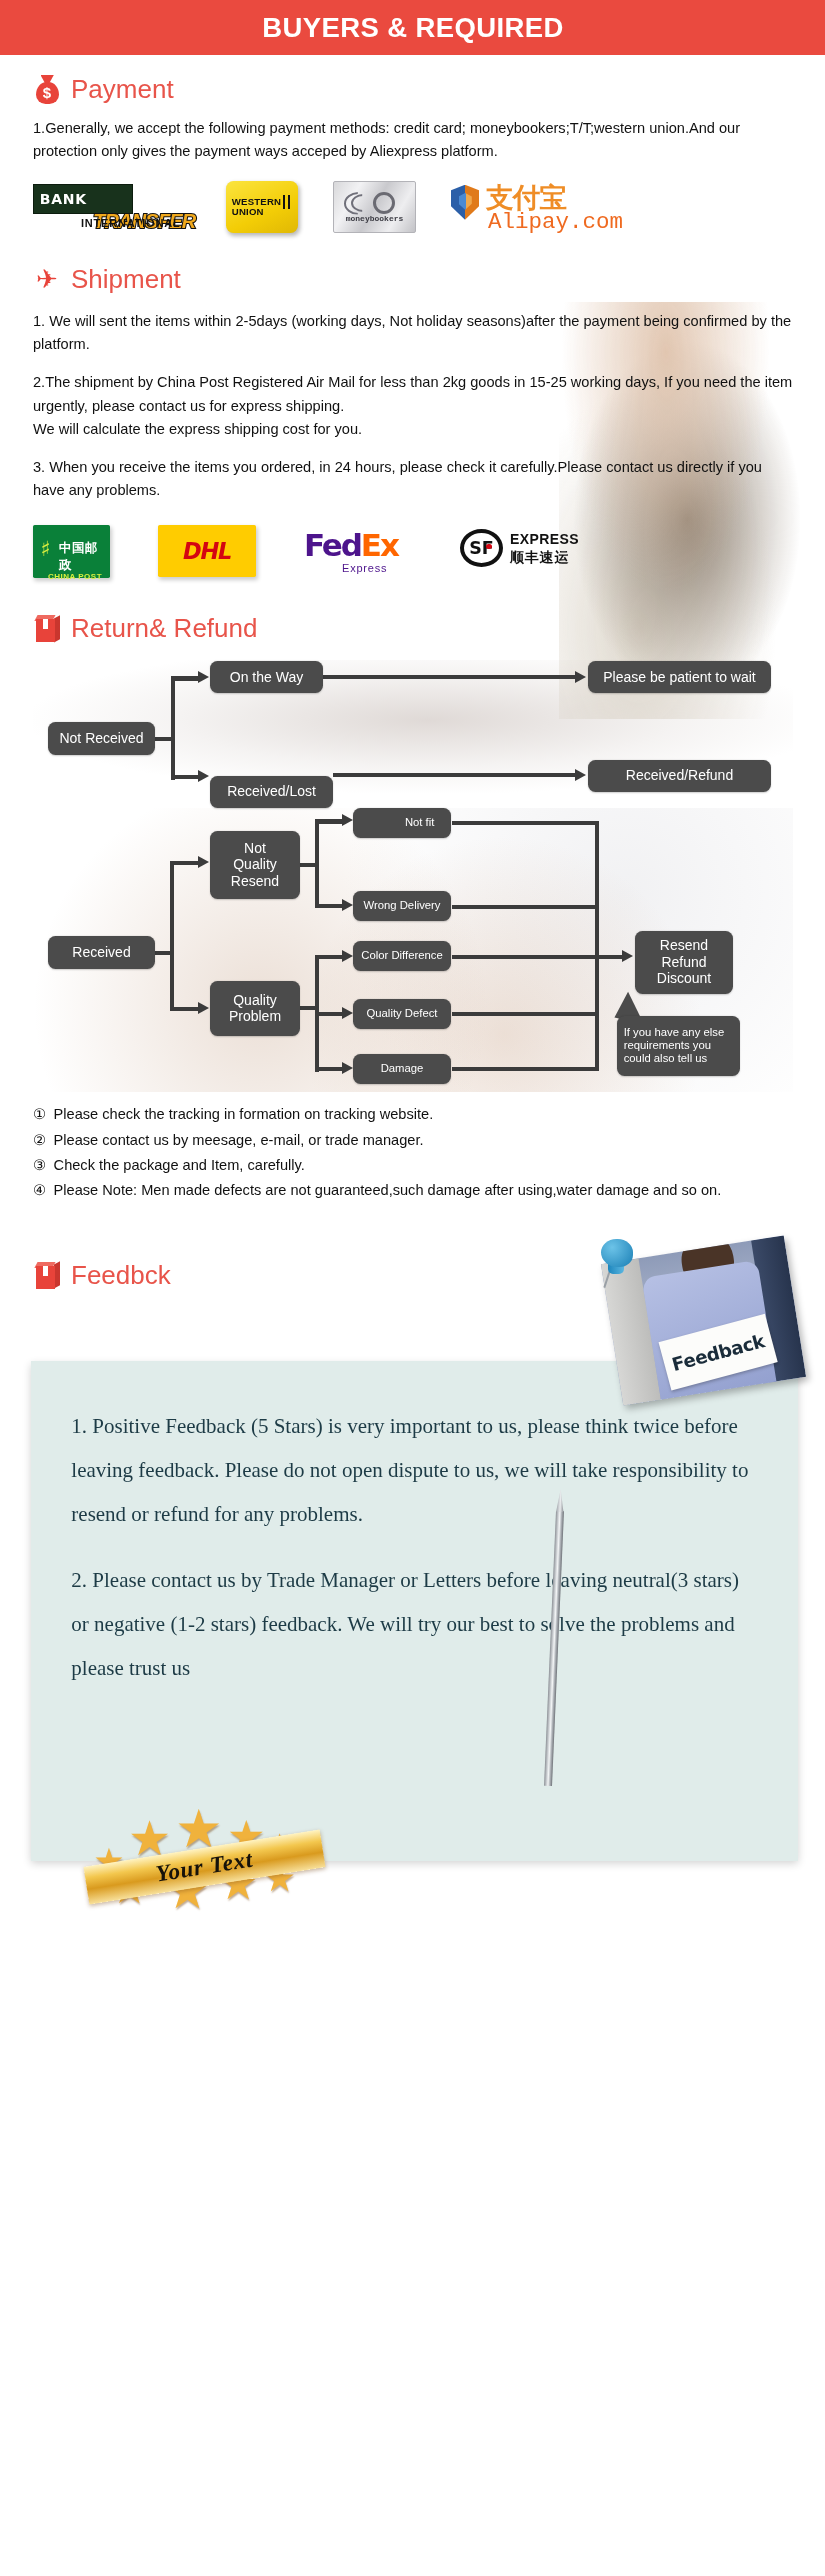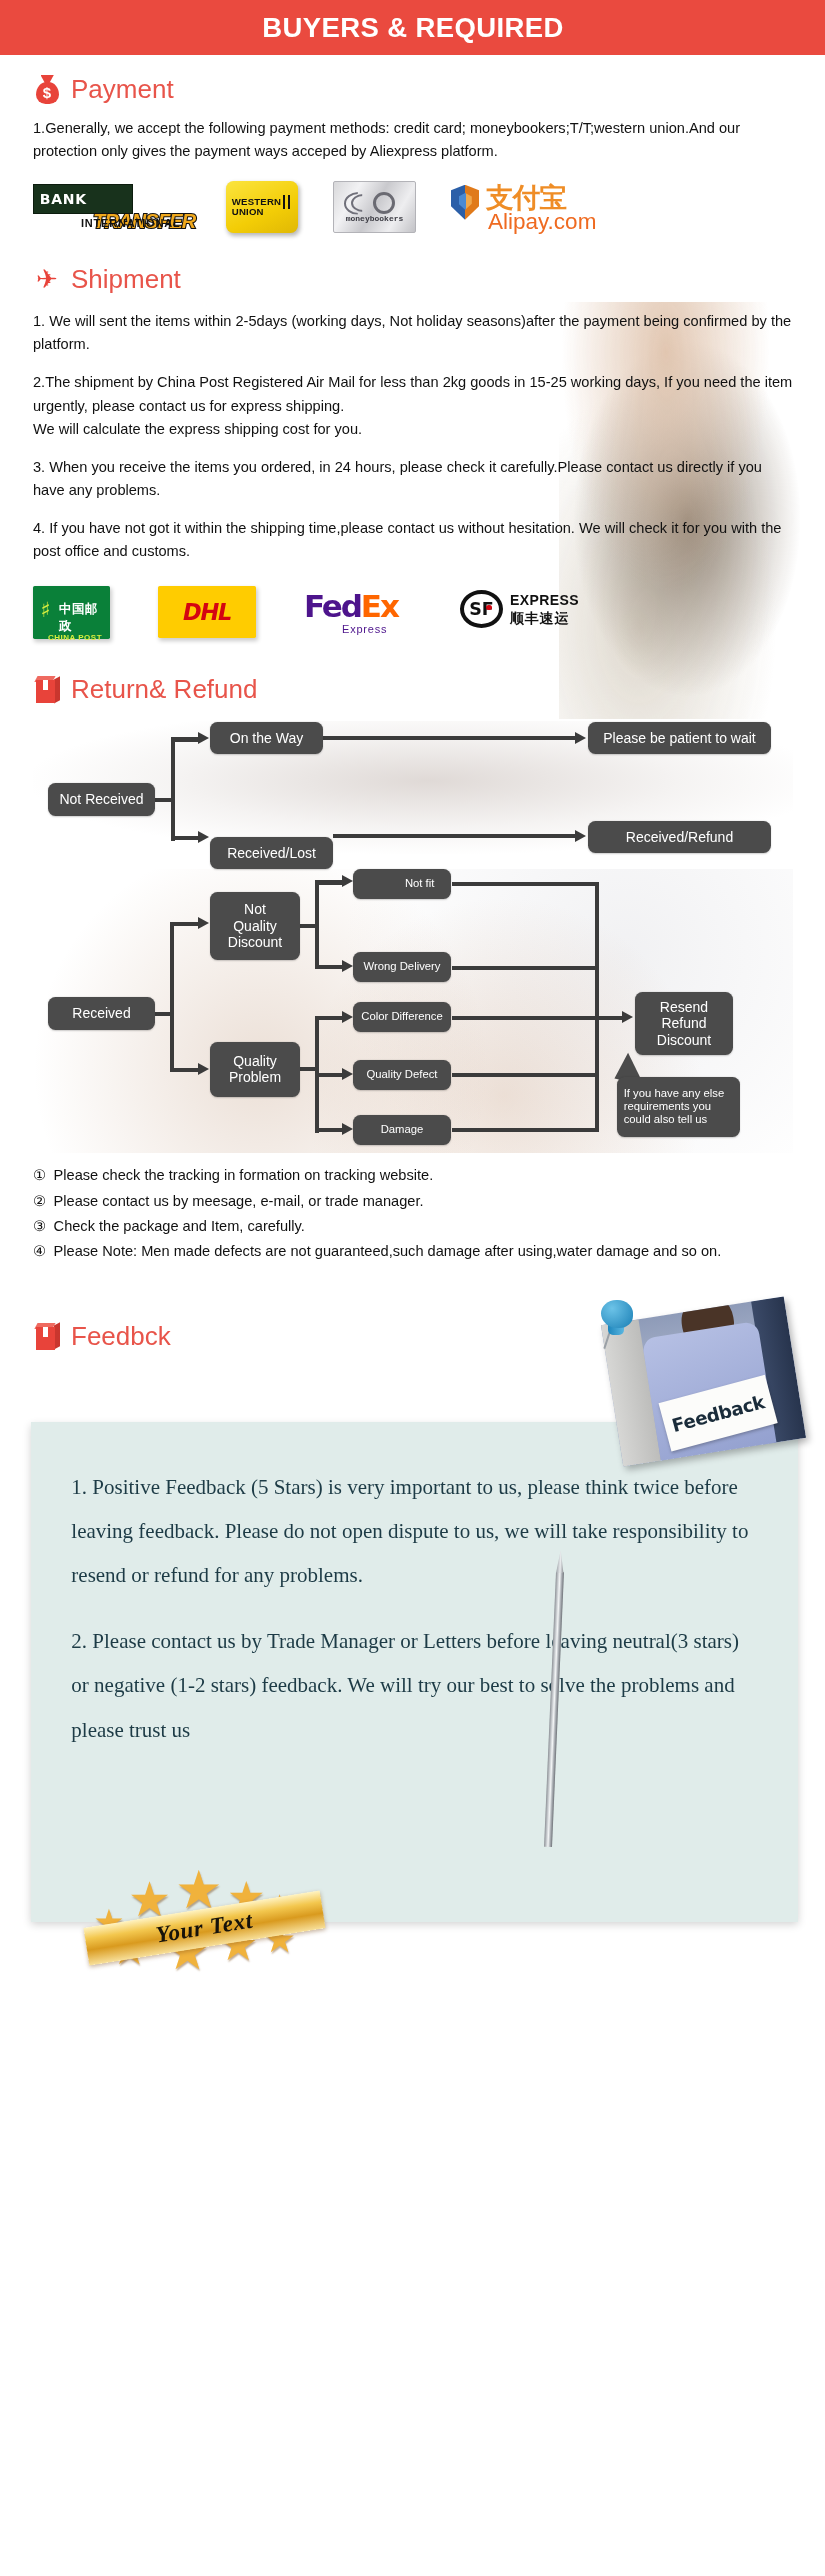--- a/index.html
+++ b/index.html
@@ -160,21 +160,21 @@
     position:absolute; left:7.5px; top:11.7px; width:13.3px; height:16.7px;
     background: linear-gradient(90deg,#4a8ad4 0 50%, #f0a84c 50% 100%);
     clip-path: polygon(50% 0%, 100% 20%, 100% 64%, 50% 100%, 0% 64%, 0% 20%);
   }
   .lg-ali .al-cn {
     position:absolute; left:35px; top:-1.7px; color:#ef8d26; font-size:27.5px;
     font-weight:bold; font-family:"DejaVu Sans", sans-serif; letter-spacing:-0.8px;
   }
   .lg-ali .al-en {
     position:absolute; left:37px; top:28px; color:#ef6a20; font-size:22.5px;
-    font-family:Liberation Sans, sans-serif;
+    font-family:Liberation Mono, monospace;
   }
 
   
   .lg-cp {
     width:77px; height:53px; background:#0a8039; position:relative; border-radius:1.7px;
     box-shadow:1.7px 2.5px 4.2px rgba(0,0,0,.2);
   }
   .lg-cp .cp-mark {
     position:absolute; left:7.5px; top:14px; color:#d9ee3e; font-size:21px;
     font-weight:bold; line-height:21px; font-family:"DejaVu Sans", sans-serif;
@@ -424,21 +424,20 @@
     <span class="ico ico-plane">✈</span>
     <span>Shipment</span>
   </div>
 
   <div style="position:relative">
     <div class="blurperson" style="top:-8.3px; right:-33px; height:417px;"></div>
     <div class="para tight">1. We will sent the items within 2-5days (working days, Not holiday seasons)after the payment being confirmed by the platform.</div>
     <div class="para tight" style="white-space:pre-line">2.The shipment by China Post Registered Air Mail for less than  2kg goods in 15-25 working days, If  you need the item urgently, please contact us for express shipping.
 We will calculate the express shipping cost for you.</div>
     <div class="para tight">3. When you receive the items you ordered, in 24 hours, please check it carefully.Please contact us directly if you have any problems.</div>
-    <div class="para tight">4. If you have not got it within the shipping time,please contact us without hesitation. We will check it for you with the post office and customs.</div>
 
     <div class="logo-row" style="gap:48px; margin-top:23px; position:relative; z-index:5">
       <div class="lg-cp">
         <span class="cp-mark">♯</span>
         <span class="cp-cn">中国邮政</span>
         <span class="cp-en">CHINA POST</span>
       </div>
       <div class="lg-dhl">
         <span class="dh-t">DHL</span>
       </div>
@@ -507,21 +506,21 @@
     <div class="conn" style="left:122px; top:143px; width:18.3px; height:4.2px;"></div>
     <div class="conn" style="left:137px; top:53px; width:4.2px; height:150px;"></div>
 
     <div class="conn" style="left:137px; top:53px; width:30px; height:4.2px;"></div>
     <div class="arrow" style="left:165px; top:48px;"></div>
     <div class="conn" style="left:137px; top:199px; width:30px; height:4.2px;"></div>
     <div class="arrow" style="left:165px; top:194px;"></div>
 
     <div class="node" style="left:177px; top:23px; width:90px; height:68px; white-space:pre-line;">Not
 Quality
-Discount</div>
+Resend</div>
 
     <div class="node" style="left:177px; top:173px; width:90px; height:55px; white-space:pre-line;">Quality
 Problem</div>
 
     <div class="conn" style="left:267px; top:55px; width:18.3px; height:4.2px;"></div>
     <div class="conn" style="left:282px; top:11.7px; width:4.2px; height:88px;"></div>
     <div class="conn" style="left:282px; top:11.7px; width:28px; height:4.2px;"></div>
     <div class="arrow" style="left:309px; top:6.7px;"></div>
     <div class="conn" style="left:282px; top:96px; width:28px; height:4.2px;"></div>
     <div class="arrow" style="left:309px; top:91px;"></div>

